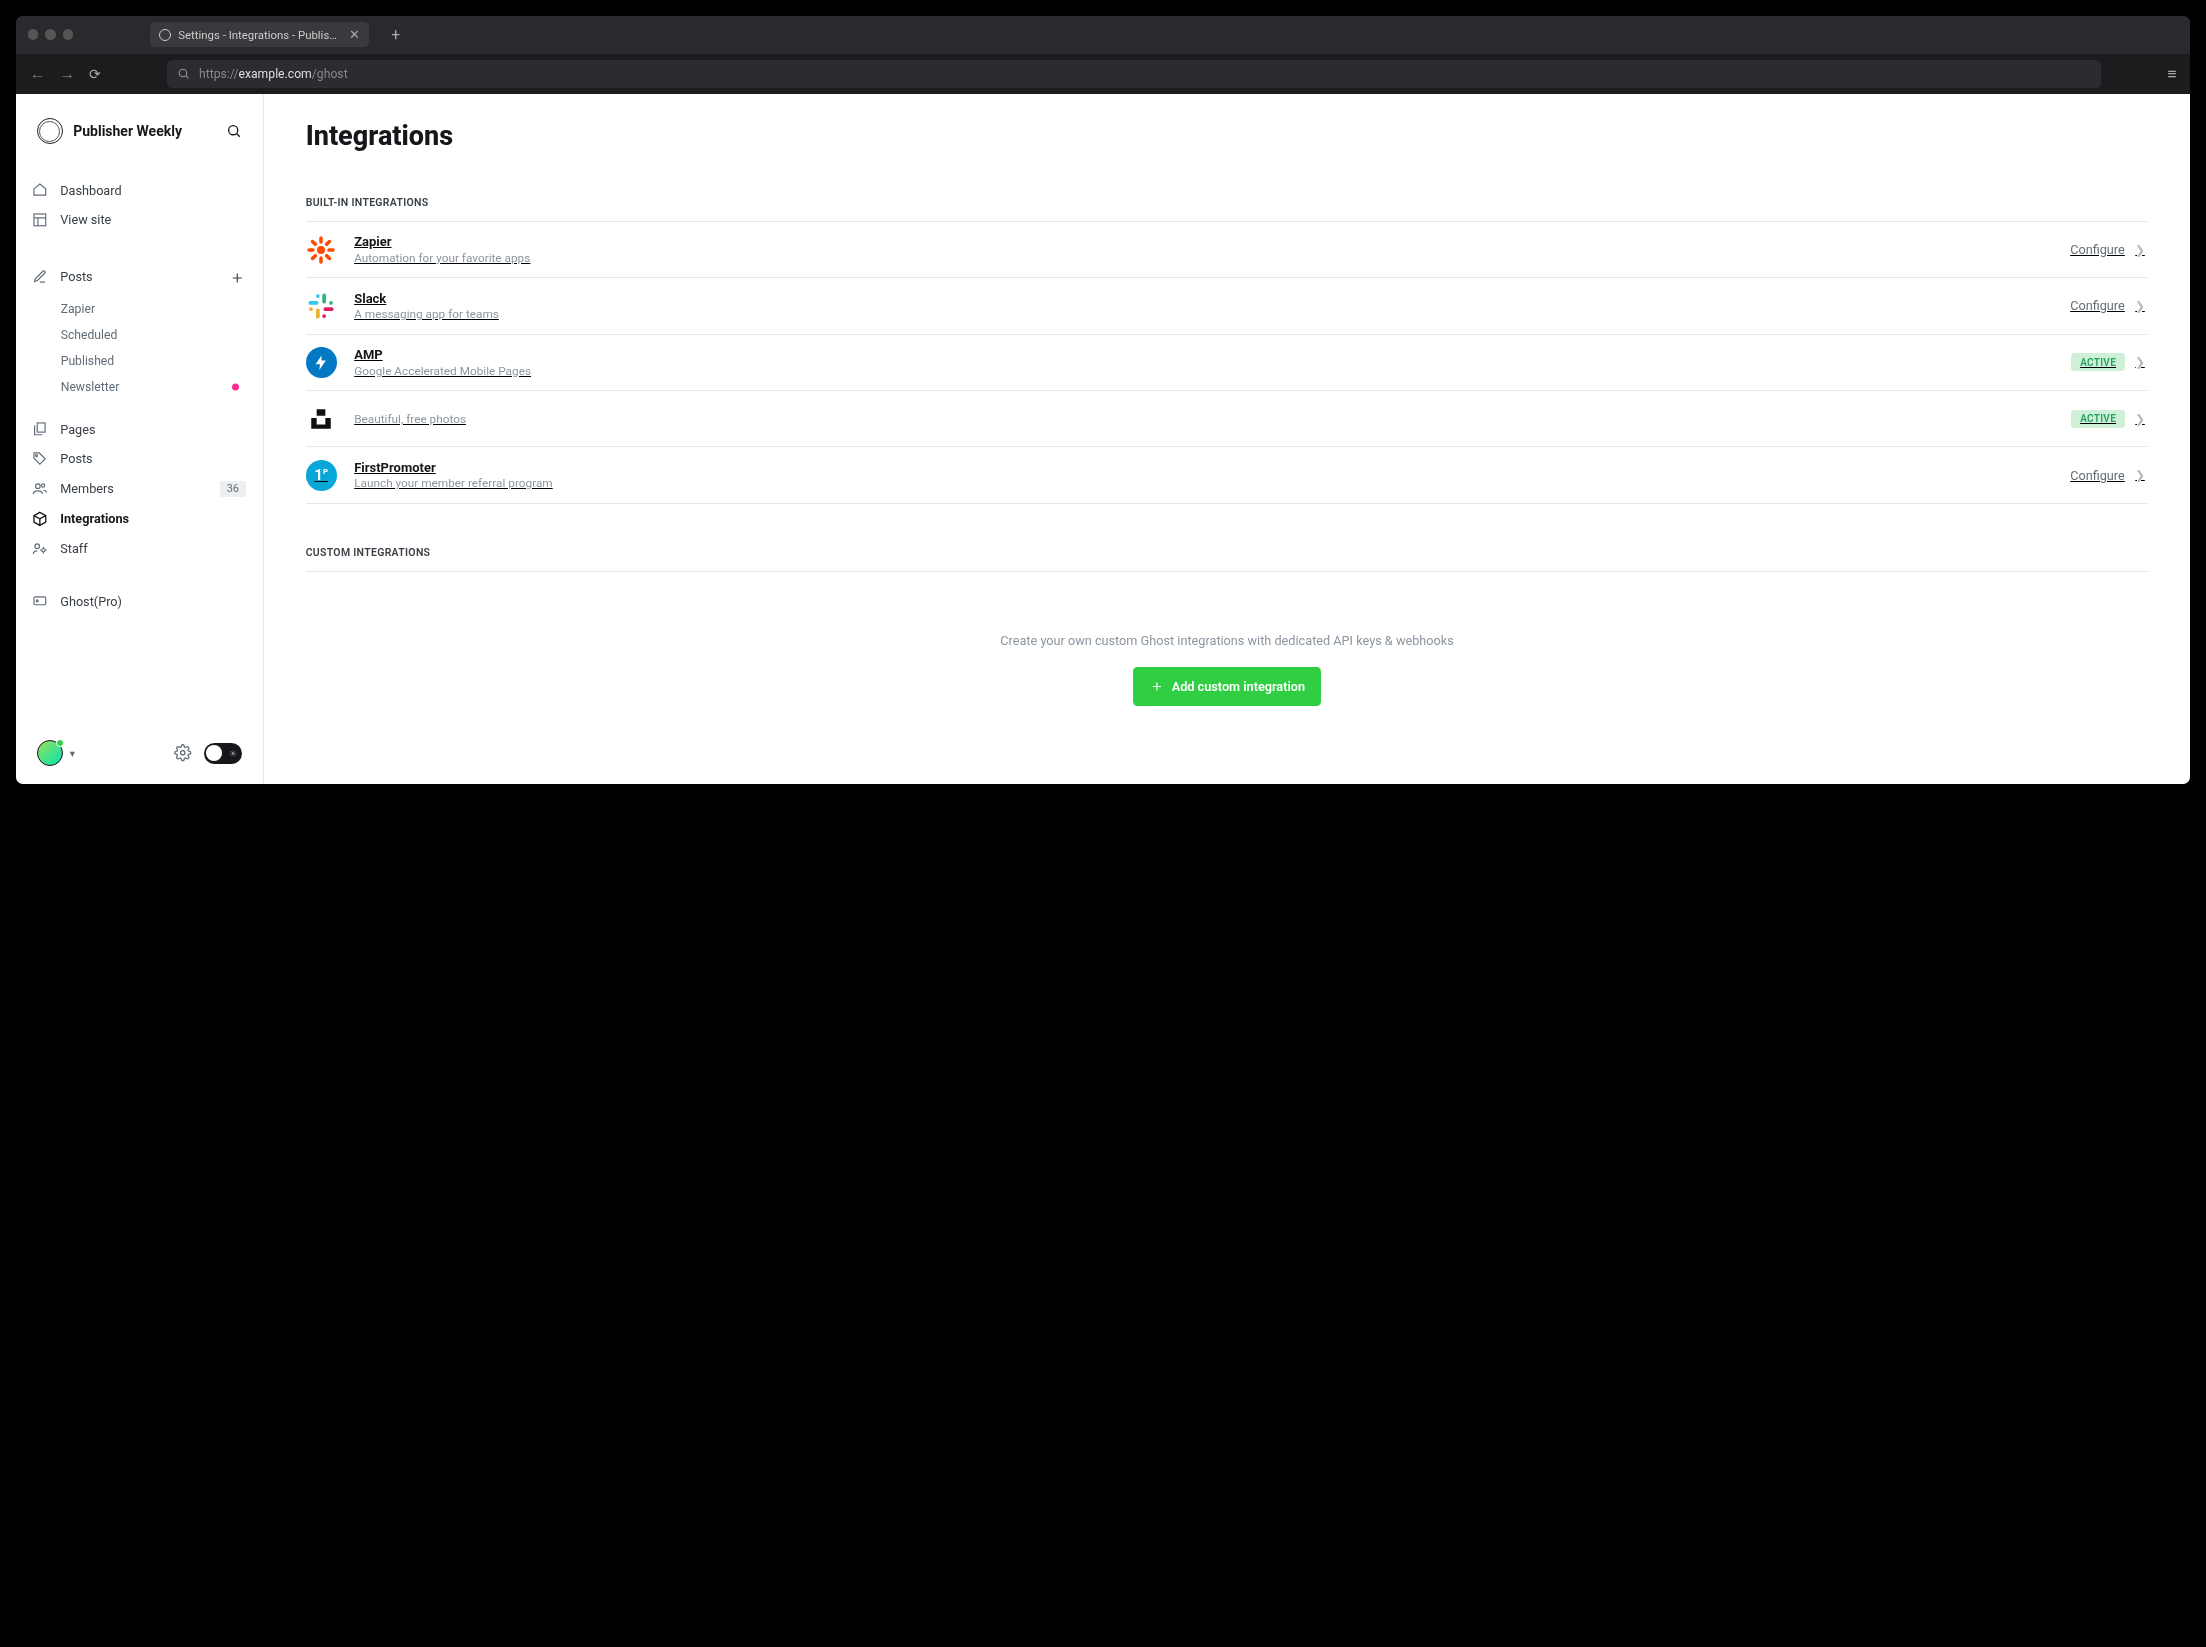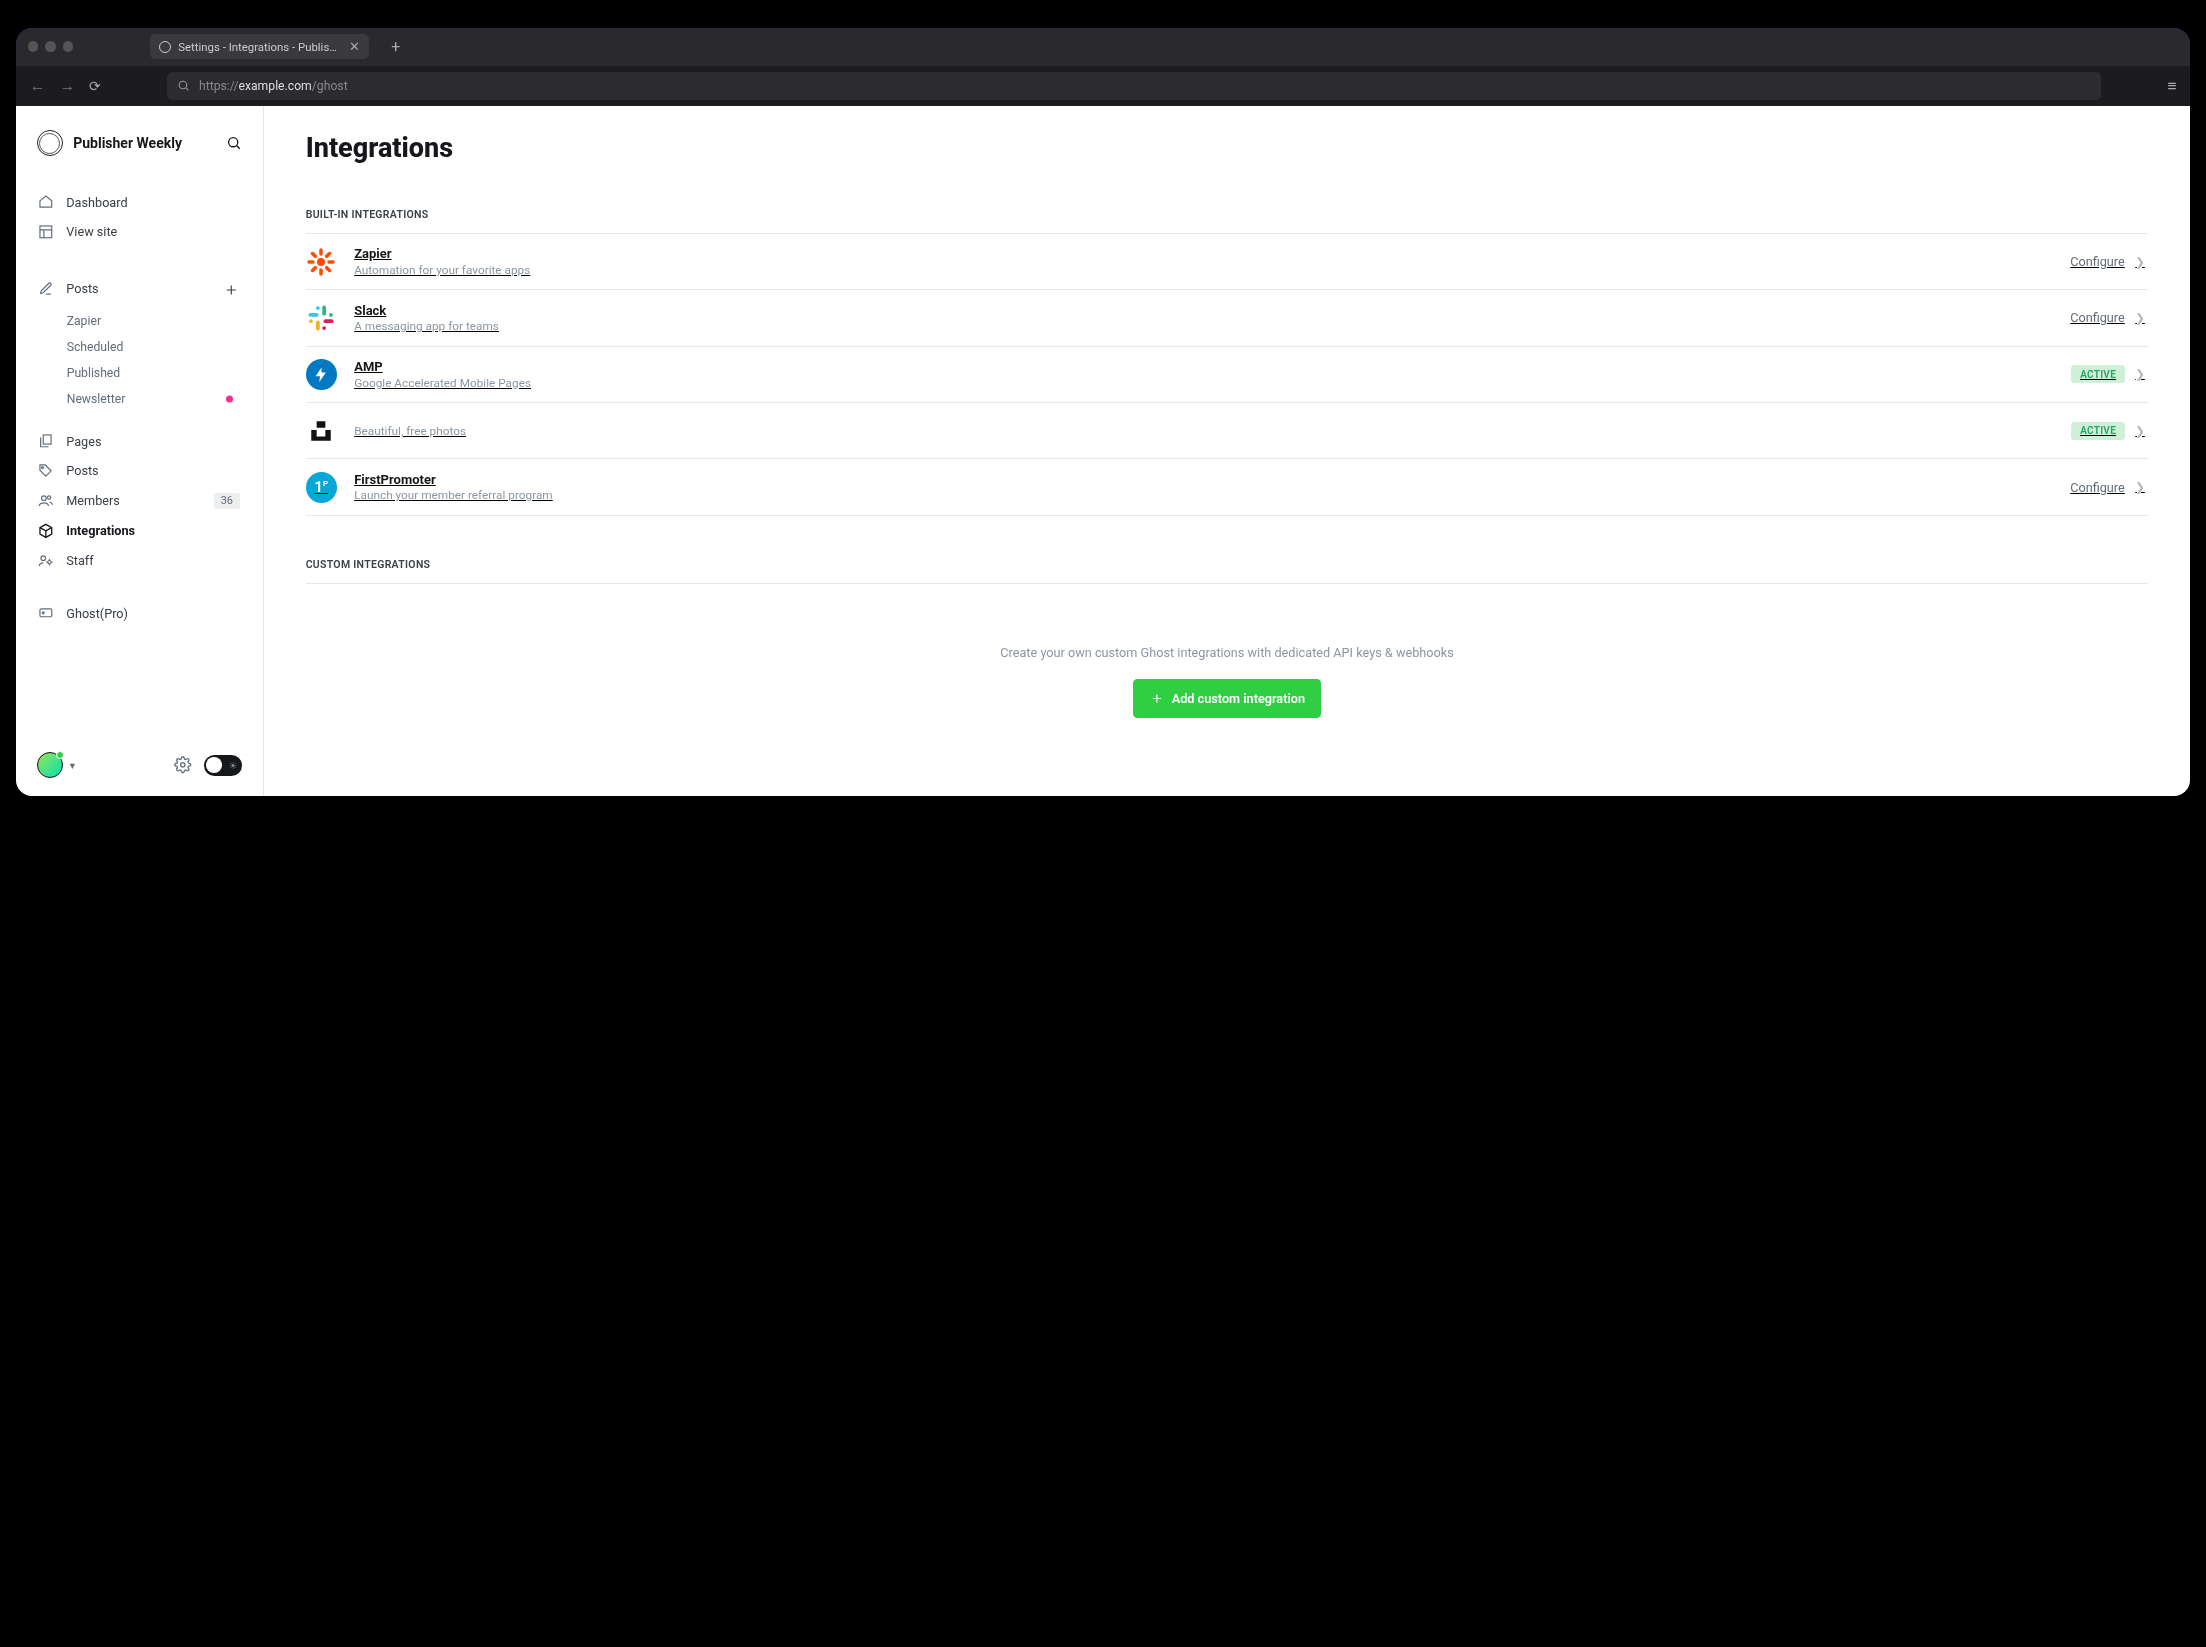--- a/index.html
+++ b/index.html
@@ -1,17 +1,17 @@
 <!DOCTYPE html>
 <html style="font-size:14px"><head>
 <meta charset="utf-8">
 <style>
 * { margin: 0; padding: 0; box-sizing: border-box; font-family: -apple-system, BlinkMacSystemFont, 'Segoe UI', Roboto, Helvetica, Arial, sans-serif; }
 body { background: #000; padding: 15.7px; }
-.window { background: #4c1d95; border-radius: 16px; overflow: hidden; box-shadow: 0 17.5px 52px rgba(0,0,0,0.5); margin-top: 12px; }
+.window { background: #4c1d95; border-radius: 7px; overflow: hidden; box-shadow: 0 17.5px 52px rgba(0,0,0,0.5); }
 .titlebar { background: #2a2a2e; height: 38px; display: flex; align-items: center; padding: 0 12.2px; gap: 7px; }
 .dot { width: 10.5px; height: 10.5px; border-radius: 50%; background: #555; }
 .tab { background: #3a3a3e; border-radius: 5.2px; padding: 5.2px 8.7px; display: flex; align-items: center; gap: 7px; color: #ccc; font-size: 11.4px; margin-left: 70px; }
 .tab-icon { width: 12.2px; height: 12.2px; border-radius: 50%; border: 1.3px solid #ccc; }
 .tab-close { color: #aaa; font-size: 13px; margin-left: 5.2px; }
 .tab-plus { color: #aaa; font-size: 15.7px; margin-left: 15.7px; }
 .toolbar { background: #1c1c1f; height: 40px; display: flex; align-items: center; padding: 0 14px; gap: 14px; }
 .nav-arrow { color: #777; font-size: 15.7px; cursor: pointer; }
 .reload { color: #aaa; font-size: 14px; cursor: pointer; }
 .url-bar { flex: 1; background: #2c2c30; border-radius: 5.2px; height: 28px; display: flex; align-items: center; padding: 0 10.5px; gap: 8.7px; margin: 0 52px 0 52px; }
@@ -19,21 +19,21 @@
 .url-text { color: #888; font-size: 12.2px; }
 .url-text .host { color: #ddd; }
 .hamburger { color: #aaa; font-size: 15.7px; }
 .app { background: #fff; height: 690px; display: flex; }
 .sidebar { width: 248px; border-right: 0.9px solid #e5e7eb; padding: 24.5px 0 17.5px; display: flex; flex-direction: column; position: relative; }
 .brand { display: flex; align-items: center; padding: 0 21px; gap: 10.5px; margin-bottom: 31px; }
 .brand-logo { width: 26px; height: 26px; border-radius: 50%; border: 1.7px solid #222; position: relative; display:flex; align-items:center; justify-content:center; }
 .brand-logo::before { content:''; position:absolute; width:19px; height:19px; border:1.3px solid #555; border-radius:50%; }
 .brand-title { font-weight: 700; font-size: 14px; color: #15171a; }
 .brand-search { margin-left: auto; color: #15171a; cursor: pointer; }
-.nav-group { padding: 0 14px; }
+.nav-group { padding: 0 8px; }
 .nav-item { display: flex; align-items: center; gap: 12.2px; padding: 7px 8.7px; border-radius: 3.5px; cursor: pointer; color: #394047; font-size: 12.7px; position: relative; }
 .nav-item.bold { font-weight: 700; color: #15171a; }
 .nav-item .icon { width: 15.7px; height: 15.7px; display: flex; align-items: center; justify-content: center; color: #626d79; flex-shrink: 0; }
 .nav-item.bold .icon { color: #15171a; }
 .nav-sub { padding: 6.1px 8.7px 6.1px 37px; font-size: 12.2px; color: #626d79; cursor: pointer; position: relative; }
 .nav-sub .pink-dot { width: 7px; height: 7px; border-radius: 50%; background: #fb2d8d; position: absolute; right: 15.7px; top: 50%; transform: translateY(-50%); }
 .spacer { height: 23px; }
 .badge-count { margin-left: auto; background: #eceef0; color: #626d79; font-size: 11px; padding: 1.7px 7px; border-radius: 2.6px; font-weight: 400; }
 .plus-btn { margin-left: auto; color: #394047; font-size: 17.5px; font-weight: 300; }
 .sidebar-footer { margin-top: auto; padding: 0 21px; display: flex; align-items: center; gap: 12.2px; }

